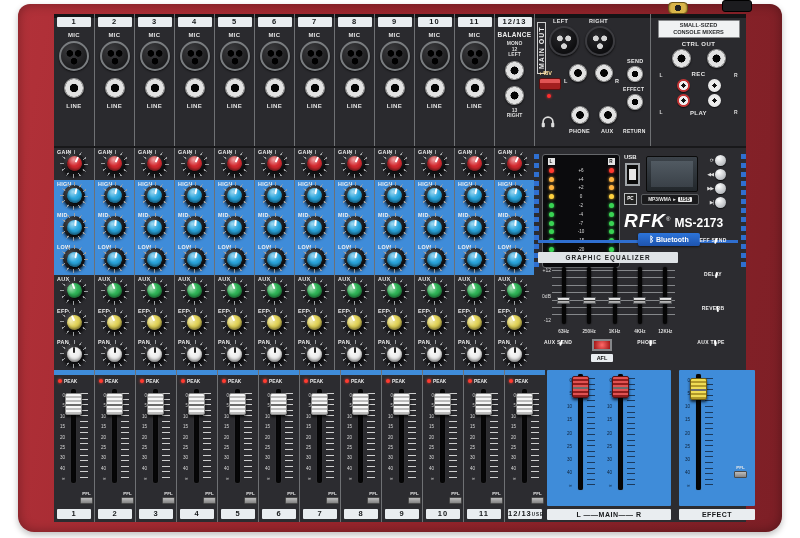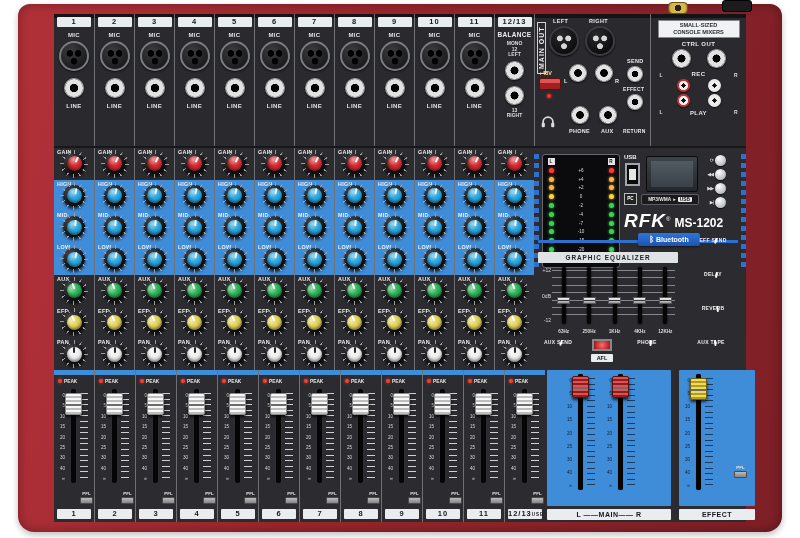--- a/index.html
+++ b/index.html
@@ -989,21 +989,21 @@
     <span class="tbtn"></span>
   </div>
           </div>
         <div class="pcbadge">PC</div>
         <div class="mp3badge">
           <span>MP3/WMA</span>
             <span>▸</span>
             <span class="ub">USB</span>
         </div>
         <div class="logo">
-          <span class="rfk">RFK</span><span class="reg">®</span><span class="model">MS-1202</span>
+          <span class="rfk">RFK</span><span class="reg">®</span><span class="model">MS-2173</span>
         </div>
         <div class="btstripe"></div>
         <div class="btbadge">
           <span class="rune">ᛒ</span>
           <span>Bluetooth</span>
         </div>
         <div class="eqbar">GRAPHIC EQUALIZER</div>
         <div class="eqblock">
           <span class="eqscale" style="top:2px">+12</span>
           <span class="eqscale" style="top:28px">0dB</span>

